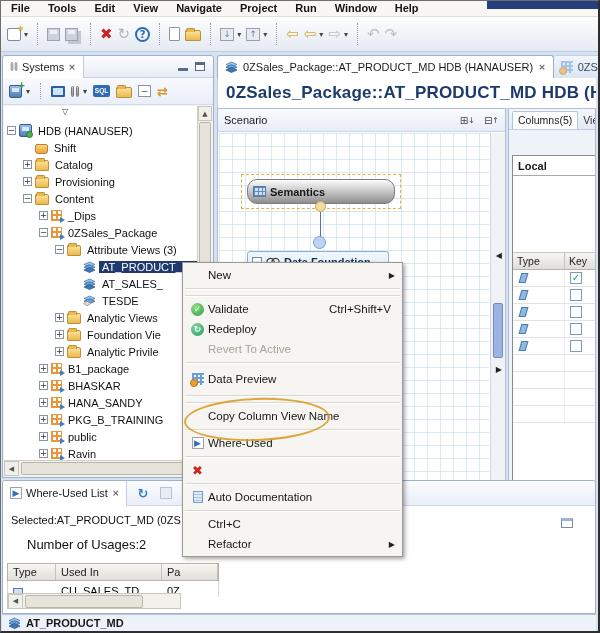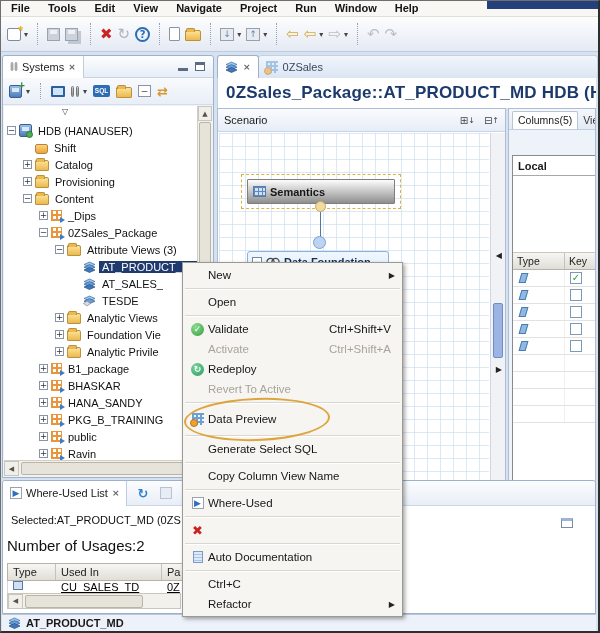--- a/index.html
+++ b/index.html
@@ -77,21 +77,21 @@
   
   .scenario { position:absolute; left:217px; top:108px; width:289px; height:398px; background:#fff; border:1px solid #aebdd4; z-index:2; }
   .panehead { height:23px; background:linear-gradient(#f9fbfe,#e7edf7); border-bottom:1px solid #c9d4e4; display:flex; align-items:center; padding:0 6px; font-size:11px; color:#1a1a1a; }
   .sptools { margin-left:auto; display:flex; gap:9px; font-size:10px; color:#444; align-items:center; }
   .sptools .pair { display:flex; align-items:flex-start; gap:0; }
   .pair .sm { font-size:8px; margin-top:1px; }
   .canvas { position:absolute; left:1px; right:16px; top:24px; bottom:20px; background-color:#fff;
     background-image:linear-gradient(90deg,rgba(200,222,243,.65) 1px,transparent 1px),linear-gradient(rgba(200,222,243,.65) 1px,transparent 1px);
     background-size:13px 13px; overflow:hidden; }
   .selbox { position:absolute; left:22px; top:41px; width:160px; height:35px; border:1px dashed #e2b23e; }
-  .semnode { position:absolute; left:28px; top:46px; width:148px; height:25px; background:linear-gradient(#fdfdfd,#b5b5b5 65%,#8e8e8e); border:1px solid #7e7e7e; border-radius:1px; display:flex; align-items:center; gap:4px; padding-left:5px; font-size:11px; font-weight:700; color:#161616; }
+  .semnode { position:absolute; left:28px; top:46px; width:148px; height:25px; background:linear-gradient(#fdfdfd,#b5b5b5 65%,#8e8e8e); border:1px solid #7e7e7e; border-radius:10px; display:flex; align-items:center; gap:4px; padding-left:5px; font-size:11px; font-weight:700; color:#161616; }
   .ico-sem { width:13px; height:11px; background:#cfe0f2; border:1px solid #5a7ba6; background-image:linear-gradient(90deg,#5a8ac0 1px,transparent 1px),linear-gradient(#5a8ac0 1px,transparent 1px); background-size:4px 4px; }
   .cdot1 { position:absolute; left:96px; top:68px; width:11px; height:11px; border-radius:50%; background:#f2dba2; border:1px solid #c9a959; }
   .cline { position:absolute; left:101px; top:79px; height:26px; border-left:1.5px solid #56749e; }
   .cdot2 { position:absolute; left:94px; top:103px; width:13px; height:13px; border-radius:50%; background:#bcd3f2; border:1px solid #7aa0d0; }
   .dfnode { position:absolute; left:28px; top:118px; width:142px; height:58px; background:linear-gradient(#eef6fe,#d6e8fa); border:1px solid #8fb0d4; border-radius:3px; font-size:11px; }
   .dfhead { display:flex; align-items:center; gap:4px; padding:4px 4px 2px 4px; font-weight:700; color:#14304e; }
   .dfmin { width:10px; height:10px; border:1px solid #6f87a8; background:#fff; font-size:9px; line-height:8px; text-align:center; color:#333; flex:none; }
   .dfrow { display:flex; align-items:center; gap:4px; padding:3px 4px 0 6px; color:#111; }
   .odot { width:9px; height:9px; border-radius:50%; background:#f5a33c; border:1px solid #c87820; flex:none; }
   .ico-table { width:12px; height:10px; background:#fff; border:1px solid #4a7ab0; background-image:linear-gradient(90deg,#9cc0e4 1px,transparent 1px),linear-gradient(#9cc0e4 1px,transparent 1px); background-size:4px 4px; flex:none; }
@@ -125,25 +125,25 @@
   .cb { width:12px; height:12px; border:1px solid #7a9ab8; background:#fff; font-size:10px; line-height:10px; color:#2e9e3a; text-align:center; font-weight:700; }
 
   
   .bpanel { position:absolute; left:2px; top:480px; width:594px; height:134px; background:#fff; border:1px solid #9db0cc; border-radius:3px 3px 0 0; z-index:3; }
   .btabbar { height:25px; background:linear-gradient(#fbfcfe,#e9eef7); border-bottom:1px solid #ccd6e6; display:flex; align-items:center; border-radius:3px 3px 0 0; }
   .btab { display:flex; align-items:center; gap:4px; background:#fff; height:25px; padding:0 7px; border-right:1px solid #c0cde0; font-size:11px; color:#1a1a1a; border-radius:3px 0 0 0; }
   .brefresh { margin-left:10px; color:#2f7fd0; font-size:13px; font-weight:700; }
   .bghost { margin-left:12px; width:12px; height:12px; border:1px solid #b9c2d0; background:#e8edf5; }
   .smwin { position:absolute; right:22px; top:37px; width:12px; height:10px; border:1px solid #7a8ba6; border-top:3px solid #9db4d6; background:#fff; }
   .bsel { position:absolute; left:8px; top:33px; font-size:11px; color:#111; white-space:nowrap; }
-  .busage { position:absolute; left:4px; top:56px; font-size:15px; color:#111; }
+  .busage { position:absolute; left:24px; top:56px; font-size:13px; color:#111; }
   .btable { position:absolute; left:4px; top:82px; width:212px; font-size:11px; }
   .bthead { display:flex; height:18px; background:linear-gradient(#f7f6f3,#e0ded7); border:1px solid #b5b3aa; color:#222; }
   .bth { padding:2px 5px; border-right:1px solid #c4c2b9; }
-  .brow { display:flex; height:16px; align-items:flex-start; border-left:1px solid #d8d8d8; border-right:1px solid #d8d8d8;text-decoration:underline; }
+  .brow { display:flex; height:16px; align-items:flex-end; border-left:1px solid #d8d8d8; border-right:1px solid #d8d8d8; }
   .bcell { padding:0 5px; display:flex; align-items:center; gap:3px; }
   .ico-used { width:10px; height:9px; background:#cfe0f2; border:1px solid #5a7ba6; }
   .bhscroll { position:absolute; left:4px; top:112px; width:174px; height:16px; background:#f2f1ec; border:1px solid #c9c7bd; display:flex; align-items:center; z-index:5; }
 
   
   .statusbar { position:absolute; left:2px; top:614px; width:594px; height:17px; background:#edf1f9; border-top:1px solid #b9c6da; display:flex; align-items:center; gap:5px; padding-left:6px; font-size:11px; font-weight:700; color:#1a1a1a; z-index:3; }
 
   
   .cmenu { position:absolute; left:182px; top:262px; width:221px; background:#f6f5f1; border:1px solid #9a9a94; box-shadow:2px 2px 4px rgba(0,0,0,.35); z-index:50; padding:2px 0; font-size:11.5px; color:#161616; }
   .mi { height:20px; display:flex; align-items:center; padding:0 7px 0 4px; }
@@ -372,20 +372,21 @@
   </div>
 </div>
 
 <div class="edittabs">
   <div class="etab active">
     <svg class="cubesvg" width="13" height="12" viewBox="0 0 13 12">
         <path d="M1 3.5 L6.5 1 L12 3.5 L6.5 6 Z" fill="#9cc3e8" stroke="#3f6ea8" stroke-width=".7"></path>
         <path d="M1 6.2 L6.5 3.7 L12 6.2 L6.5 8.7 Z" fill="#6aa0d8" stroke="#2f5f9e" stroke-width=".7"></path>
         <path d="M1 9 L6.5 6.5 L12 9 L6.5 11.5 Z" fill="#3f78b8" stroke="#24507e" stroke-width=".7"></path>
       </svg>
+    <span>0ZSales_Package::AT_PRODUCT_MD HDB (HANAUSER)</span>
     <span class="closex g">×</span>
   </div>
   <div class="etab inactive">
     <span class="ic-dp" style="opacity:.55"></span>
     <span>0ZSales</span>
   </div>
 </div>
 
 <div class="edithead">
   <span class="bigtitle">0ZSales_Package::AT_PRODUCT_MD HDB (H</span>
@@ -564,59 +565,46 @@
   <span>AT_PRODUCT_MD</span>
 </div>
 
 <div class="cmenu">
   <div class="mi">
     <span class="mico"></span>
       <span class="mlabel">New</span>
     <span class="marrow g">▶</span>
   </div>
   <div class="msep"></div>
-  <div class="mi">
-    <span class="mico"></span>
-      <span class="mlabel">Open</span>
-  </div>
   <div class="msep"></div>
   <div class="mi">
     <span class="mico">
         <span class="ic-circ ic-val g">✓</span>
       </span>
     <span class="mlabel">Validate</span>
     <span class="mshort">Ctrl+Shift+V</span>
-  </div>
-  <div class="mi dis">
-    <span class="mico"></span>
-      <span class="mlabel">Activate</span>
-    <span class="mshort">Ctrl+Shift+A</span>
   </div>
   <div class="mi">
     <span class="mico">
         <span class="ic-circ ic-red g">↻</span>
       </span>
     <span class="mlabel">Redeploy</span>
   </div>
   <div class="mi dis">
     <span class="mico"></span>
       <span class="mlabel">Revert To Active</span>
   </div>
   <div class="msep"></div>
   <div class="mi dp">
     <span class="mico">
         <span class="ic-dp"></span>
       </span>
     <span class="mlabel">Data Preview</span>
   </div>
   <div class="msep"></div>
-  <div class="mi">
-    <span class="mico"></span>
-      <span class="mlabel">Generate Select SQL</span>
-  </div>
   <div class="msep"></div>
   <div class="mi">
     <span class="mico"></span>
       <span class="mlabel">Copy Column View Name</span>
   </div>
   <div class="msep"></div>
   <div class="mi">
     <span class="mico">
         <span class="ic-wu g">▶</span>
       </span>

